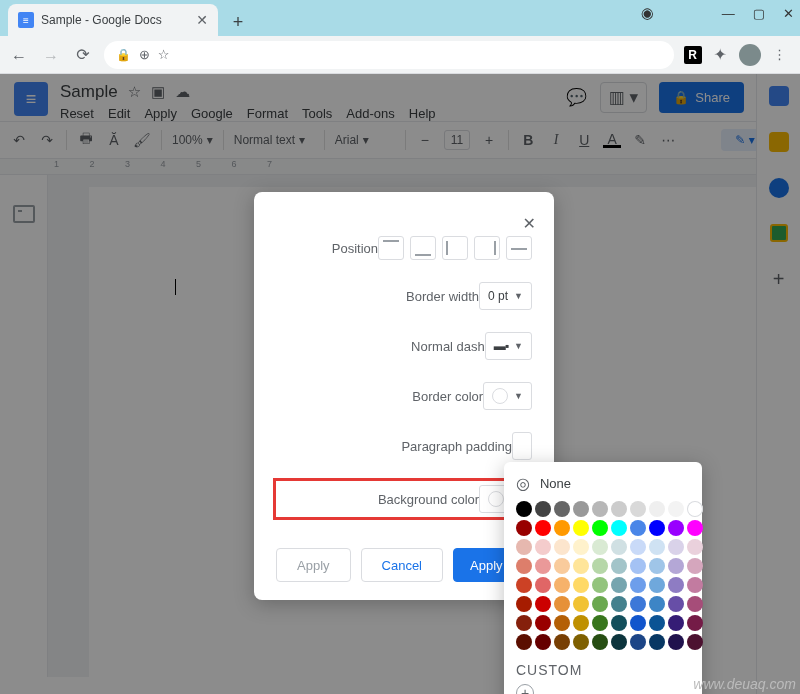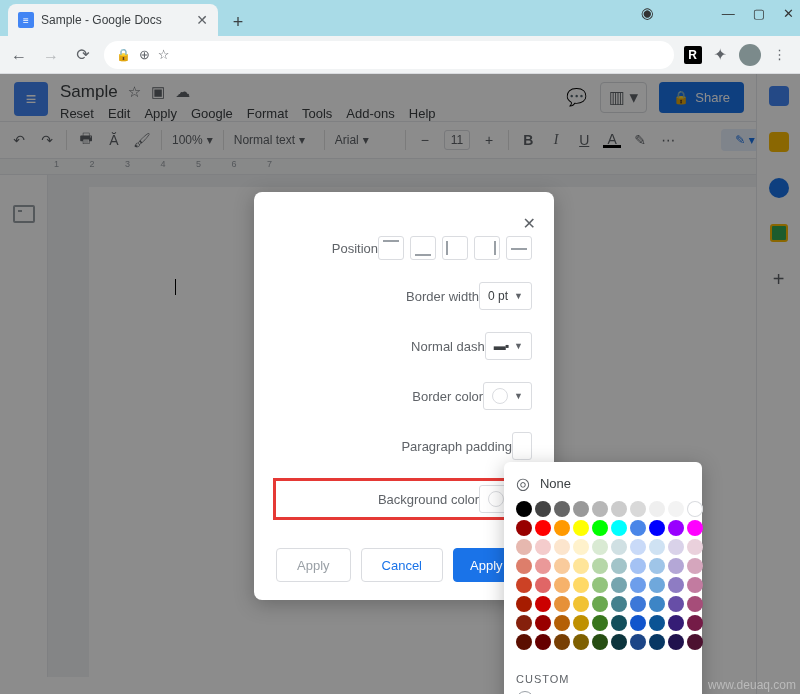--- a/index.html
+++ b/index.html
@@ -187,24 +187,24 @@
     border-radius:6px;
     box-shadow: 0 4px 20px rgba(0,0,0,0.25);
     padding:12px 12px 14px 12px;
     z-index:40;
   }
   .none-row { display:flex; align-items:center; gap:10px; font-size:13px; color:#3c4043; padding-bottom:8px;}
   .none-icn { font-size:16px; color:#5f6368; position:relative;}
   .swatches { display:grid; grid-template-columns: repeat(10, 16px); gap:3px 3px;}
   .sw { width:16px; height:16px; border-radius:50%;}
   .sw.outline { box-shadow: inset 0 0 0 1px #dadce0;}
-  .custom-lbl { font-size:11px; letter-spacing:1px; color:#5f6368; margin-top:23px;}
+  .custom-lbl { font-size:14px; letter-spacing:1px; color:#5f6368; margin-top:12px;}
   .custom-add { width:18px; height:18px; border:1px solid #9aa0a6; border-radius:50%; display:flex; align-items:center; justify-content:center; font-size:14px; color:#5f6368; margin-top:6px;}
 
-  .watermark { position:absolute; right:4px; bottom:2px; font-size:12px; color:#bbb; z-index:50;}
+  .watermark { position:absolute; right:4px; bottom:2px; font-size:14px; color:#bbb; z-index:50;font-style:italic;}
 </style>
 </head>
 <body>
 
 <div class="titlebar">
   <div class="tab">
     <span class="favicon">≡</span>
     <span>Sample - Google Docs</span>
     <span class="tab-close">✕</span>
   </div>

